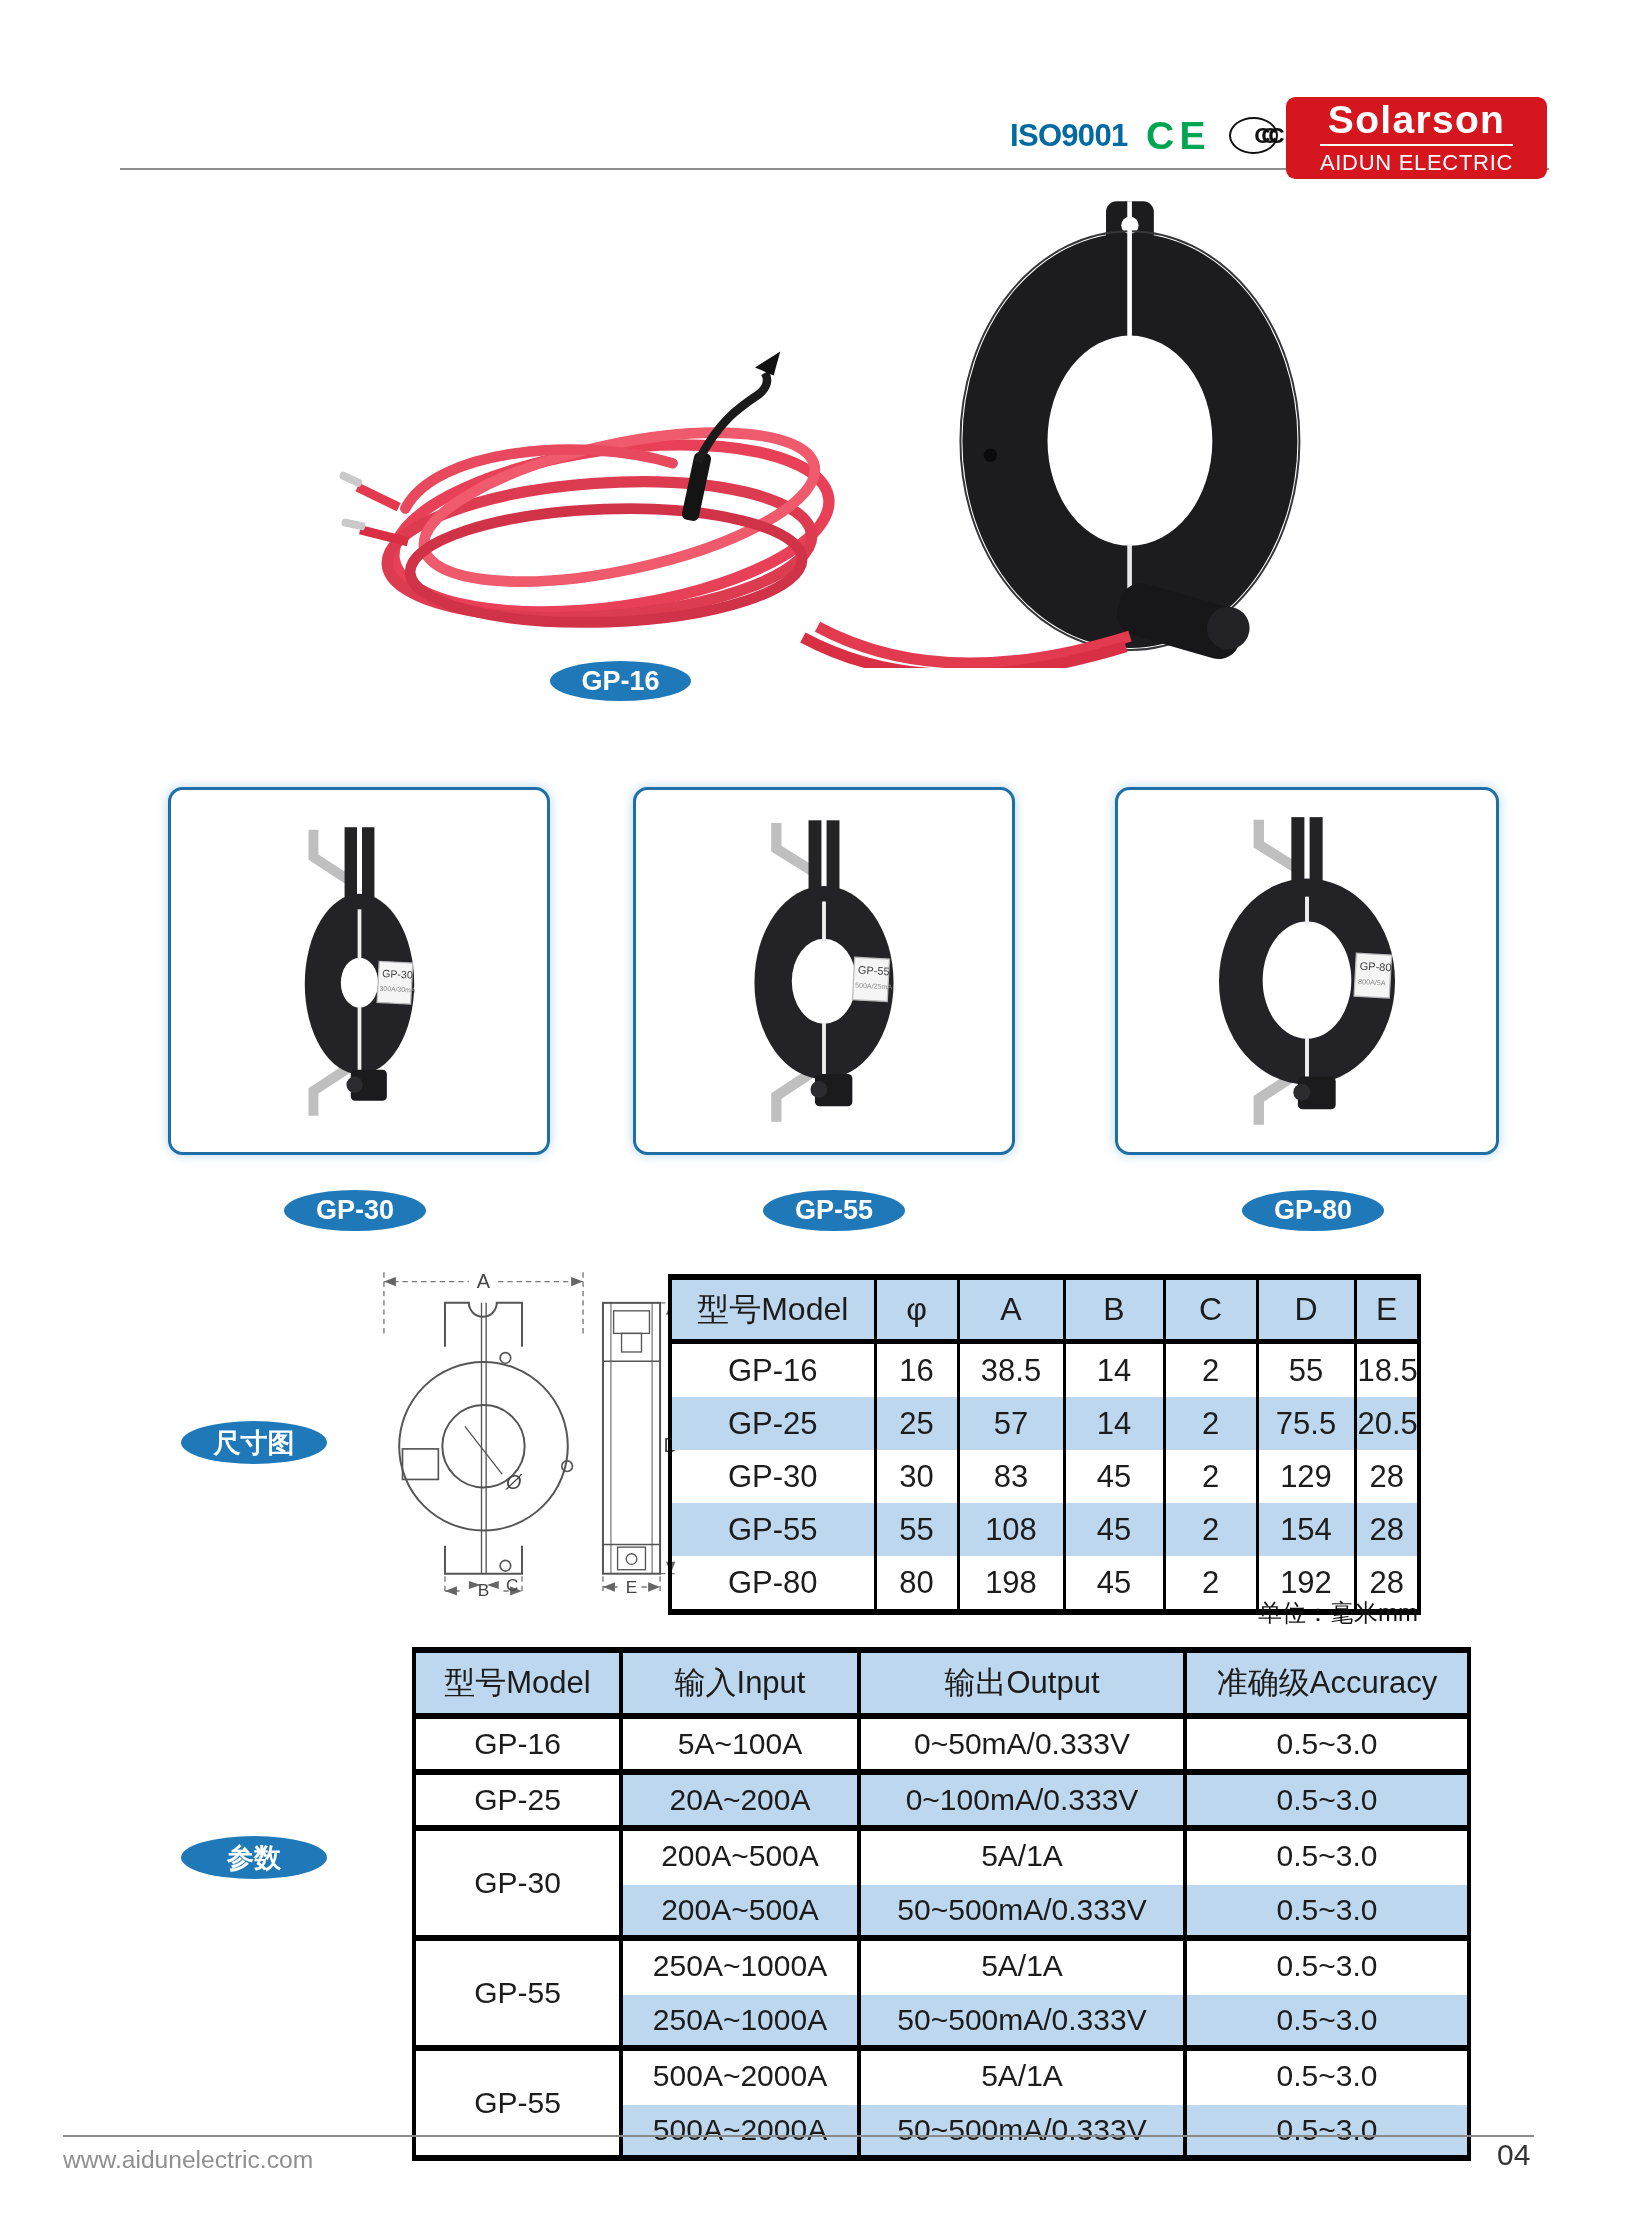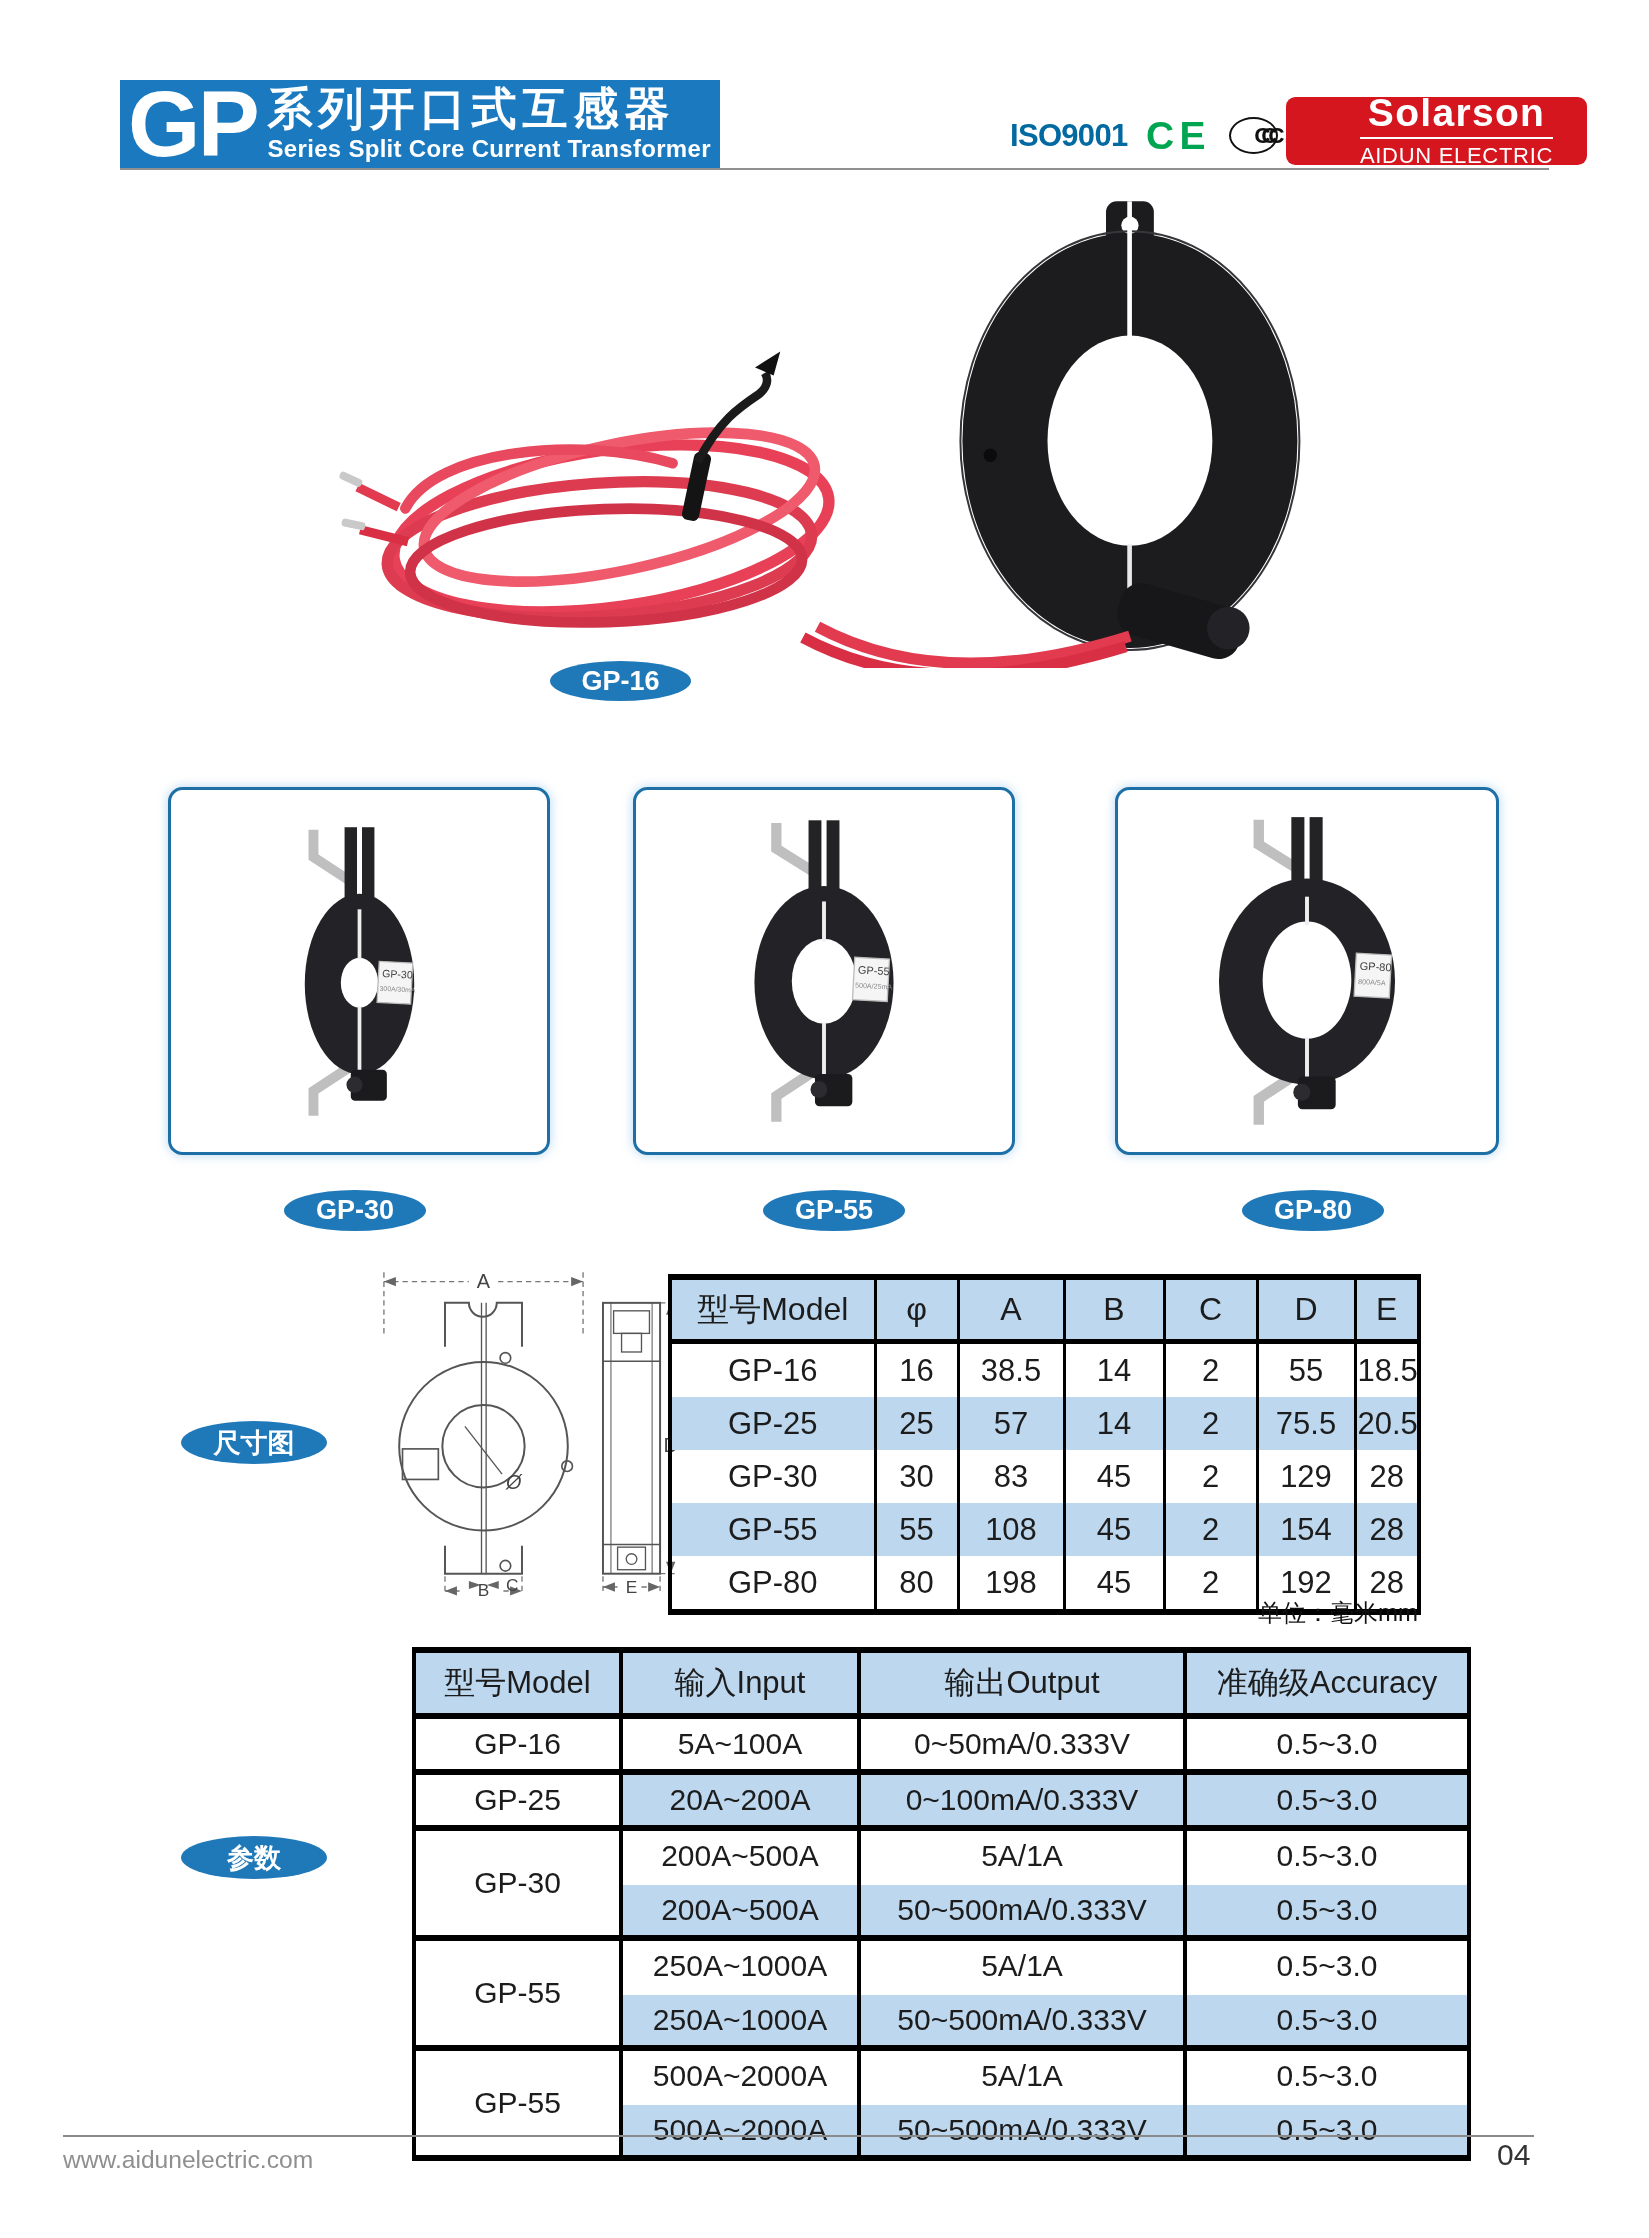--- a/index.html
+++ b/index.html
@@ -19,23 +19,23 @@
   .certs { position:absolute; left:1010px; top:105px; height:61px; display:flex; align-items:center; gap:18.6px; }
   .iso-text { font-size:31px; font-weight:bold; color:#0369a1; letter-spacing:-0.7px; }
   .ce-text { font-size:39px; font-weight:bold; color:#00a551; letter-spacing:5.3px; }
   .ccc-badge { width:49px; height:37px; border:2.7px solid #101010; border-radius:50%;
                display:flex; align-items:center; justify-content:center; box-sizing:border-box; }
   .ccc-text { font-size:22.6px; font-weight:bold; color:#101010; letter-spacing:-9.3px; margin-left:-9.3px;padding-left:46px; }
   .ccc-s { font-size:9.3px; font-weight:bold; color:#101010; margin-left:10px; margin-top:8px; }
   .tuv-badge { display:flex; flex-direction:column; align-items:center; }
   .tuv-text { font-size:16px; font-weight:bold; color:#1e68b3; letter-spacing:0.7px; margin-top:-2px; }
 
-  .brand-box { position:absolute; left:1286px; top:97px; width:261px; height:68px;
+  .brand-box { position:absolute; left:1286px; top:97px; width:261px; height:82px;
                background:#d6161f; border-radius:9.3px; display:flex; flex-direction:column;
-               align-items:center; justify-content:center; color:#fff; z-index:2;padding-left:40px; }
+               align-items:center; justify-content:center; color:#fff; z-index:2; }
   .brand-name { font-size:39px; font-weight:bold; letter-spacing:1.3px; line-height:1;
                 border-bottom:2.7px solid #fff; padding:0 8px 4.7px; }
   .brand-sub { font-size:22px; letter-spacing:0.7px; margin-top:4px; }
 
   
   .pill { position:absolute; background:#1f78b8; border-radius:50%; display:flex;
           align-items:center; justify-content:center; color:#fff; font-weight:bold; z-index:3; }
   .pill-sm { font-size:27px; }
 
   
@@ -74,27 +74,20 @@
   .footer-url { position:absolute; left:63px; top:2146px; font-size:24.6px; color:#8f8f8f; }
   .footer-page { position:absolute; left:1497px; top:2138px; font-size:30px; color:#333; }
 
   .abs { position:absolute; }
 </style>
 </head>
 <body>
 
 <div class="page">
 
-  <div class="header-box">
-    <div class="gp-code">GP</div>
-    <div class="header-titles">
-      <div class="title-zh">系列开口式互感器</div>
-      <div class="title-en">Series Split Core Current Transformer</div>
-    </div>
-  </div>
   <div class="header-rule"></div>
 
   <div class="certs">
     <div class="iso-text">ISO9001</div>
     <div class="ce-text">CE</div>
     <div class="ccc-badge">
       <span class="ccc-text">CCC</span>
       <span class="ccc-s">s</span>
     </div>
     <div class="tuv-badge">

